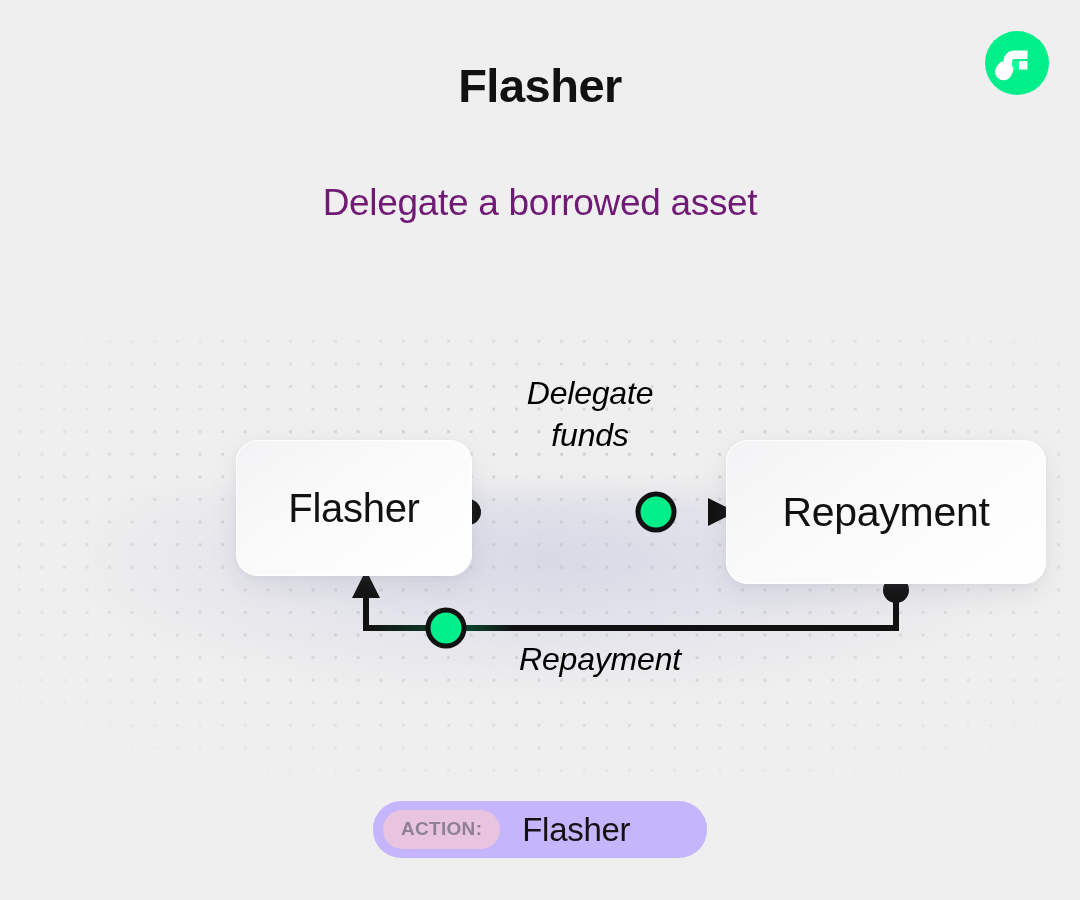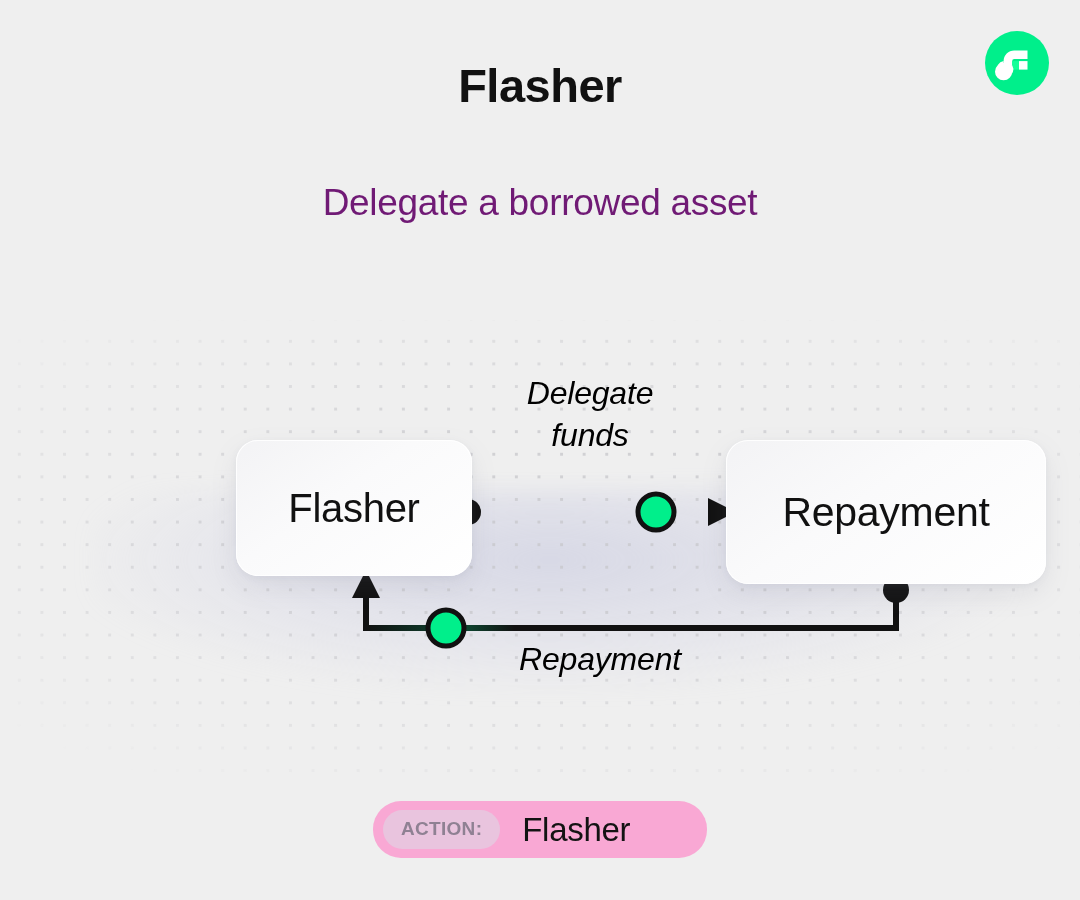--- a/index.html
+++ b/index.html
@@ -153,21 +153,21 @@
     overflow: visible;
   }
 
   
   #action-badge {
     position: absolute;
     left: 373px;
     top: 801px;
     width: 334px;
     height: 57px;
-    background: #f9a8d4;
+    background: #c4b5fd;
     border-radius: 28px;
     display: flex;
     align-items: center;
     padding-left: 10px;
     box-sizing: border-box;
   }
   #action-chip {
     background: #e9c4de;
     color: #8f8193;
     font-size: 19px;

